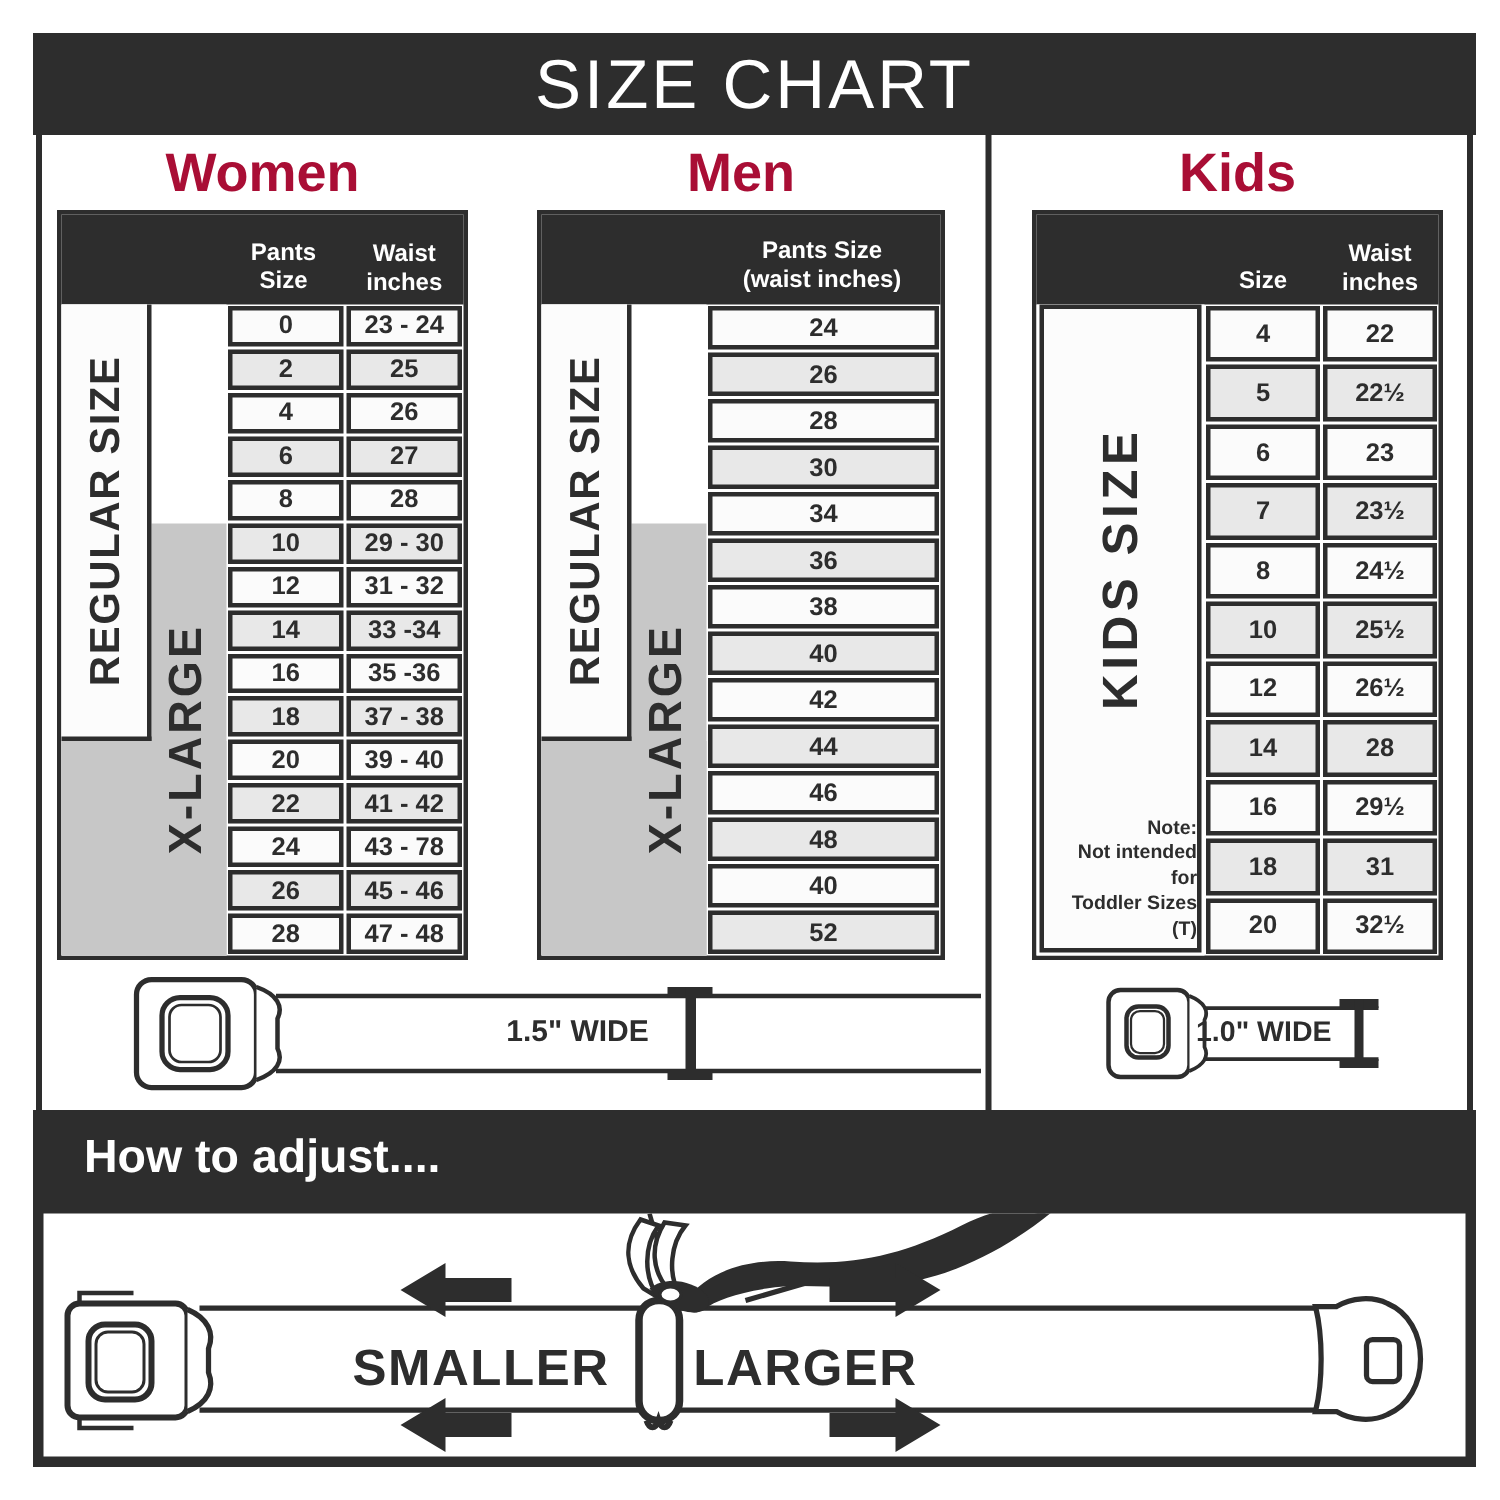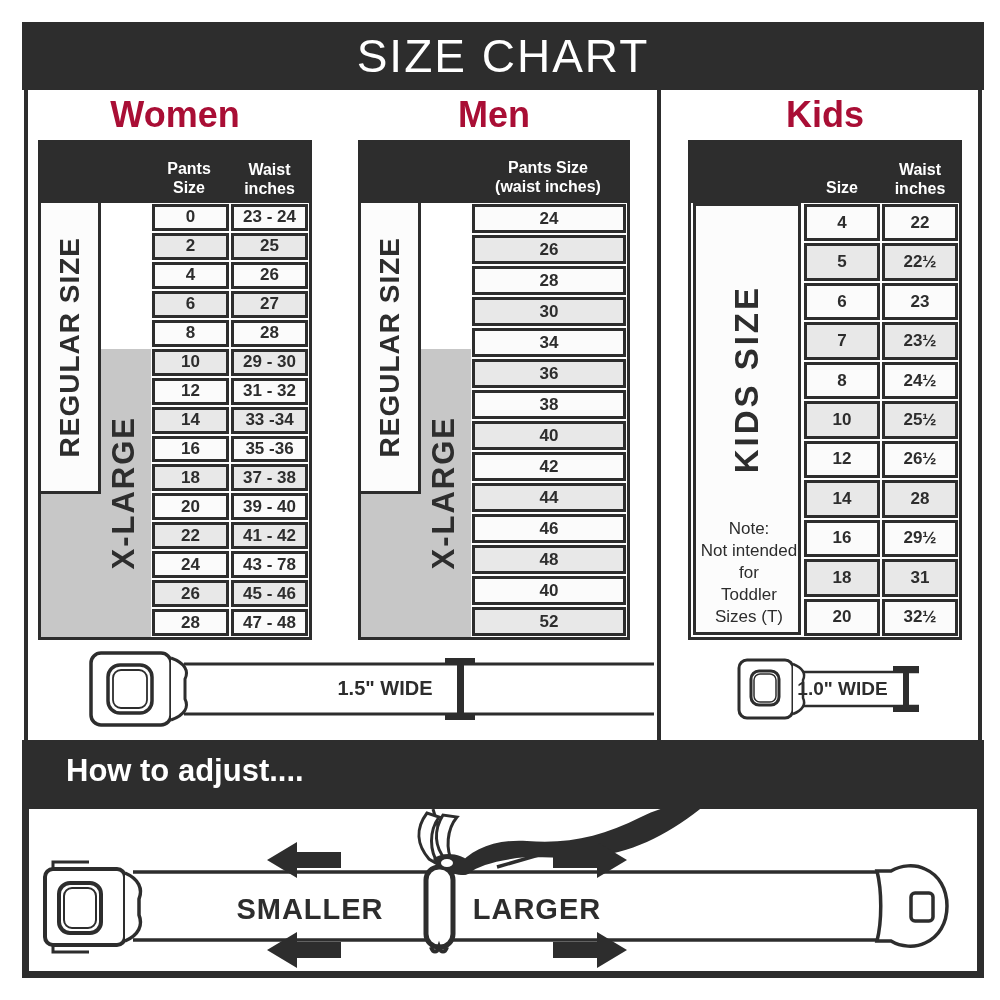--- a/index.html
+++ b/index.html
@@ -23,33 +23,33 @@
           border:3px solid #2d2d2d;border-left:none;border-top:none;box-sizing:border-box;
           display:flex;align-items:center;justify-content:center;z-index:2;}
   .xlbox{position:absolute;left:56px;right:0;top:146px;bottom:0;
          display:flex;align-items:center;justify-content:center;z-index:2;}
   .vtext{writing-mode:vertical-rl;transform:rotate(180deg);font-weight:bold;white-space:nowrap;}
   .regbox .vtext{font-size:28px;letter-spacing:1px;}
   .xlbox .vtext{font-size:31px;letter-spacing:2px;}
   .kidsbox{position:absolute;left:2px;top:0;right:2px;bottom:2px;border:3px solid #2d2d2d;
            background:#fcfcfc;display:flex;align-items:center;justify-content:center;}
   .kidsbox .vtext{font-size:33px;letter-spacing:3px;margin-bottom:80px;}
-  .note{position:absolute;left:4px;bottom:4px;font-size:17px;font-weight:normal;line-height:1.3;text-align:center;}
+  .note{position:absolute;left:4px;bottom:4px;font-size:13px;font-weight:bold;line-height:1.3;text-align:right;}
   .rows{flex:1;display:flex;flex-direction:column;}
   .trow{flex:1;display:flex;}
   .cell{flex:1;border:3px solid #2d2d2d;margin:1px;display:flex;align-items:center;justify-content:center;
         font-weight:bold;font-size:17px;background:#fbfbfb;}
   .trow:nth-child(even) .cell{background:#e8e8e8;}
   .belt-label{position:absolute;font-size:20px;font-weight:bold;text-align:center;color:#2d2d2d;}
   .howto{left:22px;top:740px;width:962px;height:62px;background:#2d2d2d;color:#fff;
-         display:flex;align-items:center;padding-left:44px;box-sizing:border-box;
+         display:flex;align-items:center;padding-left:34px;box-sizing:border-box;
          font-size:31px;font-weight:bold;}
   .illus-box{left:22px;top:802px;width:962px;height:176px;border:7px solid #2d2d2d;
              box-sizing:border-box;background:#fff;}
-  .adjust-label{position:absolute;font-size:29px;font-weight:bold;text-align:center;color:#2d2d2d;letter-spacing:1px;}
+  .adjust-label{position:absolute;font-size:34px;font-weight:bold;text-align:center;color:#2d2d2d;letter-spacing:1px;}
 </style>
 </head>
 <body>
 
 <div class="page">
 
   <div class="abs banner">
     <span>SIZE CHART</span>
   </div>
 

